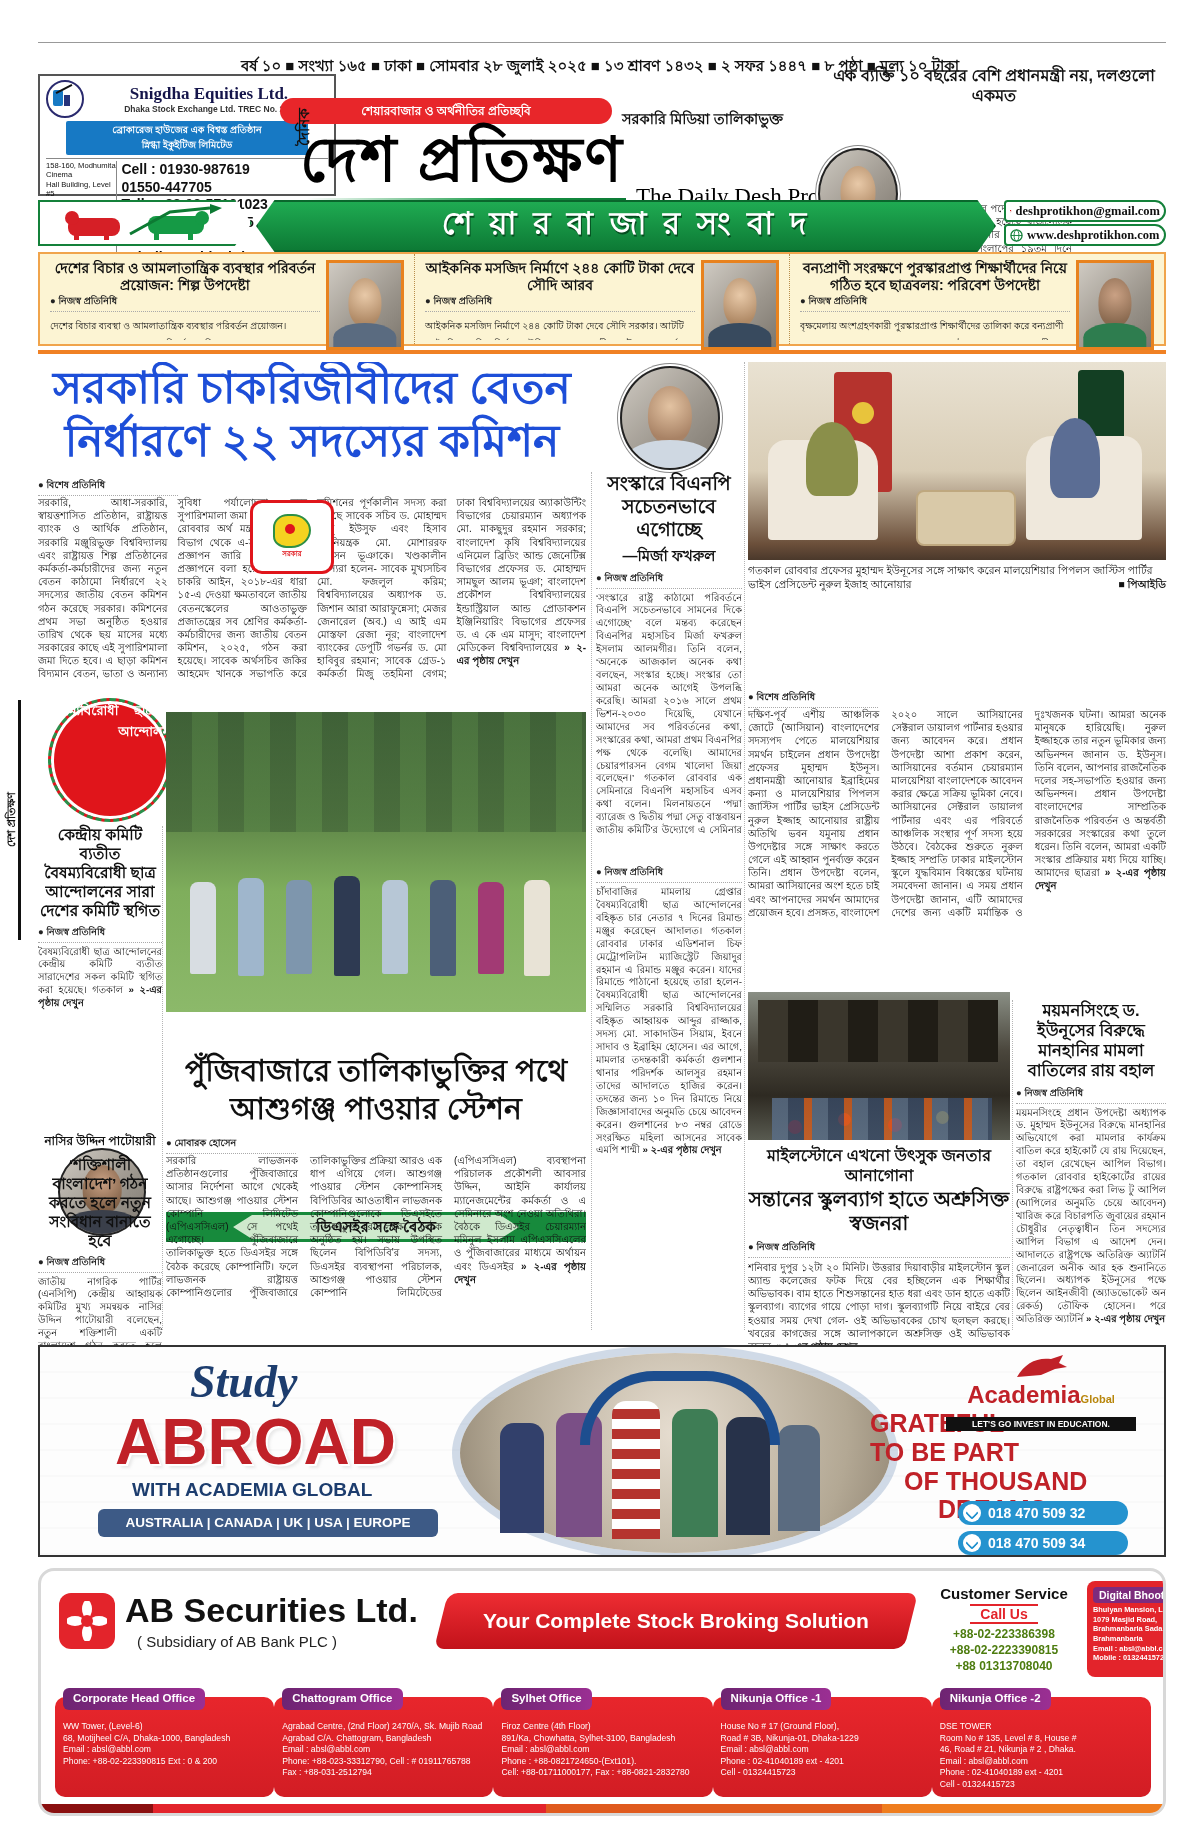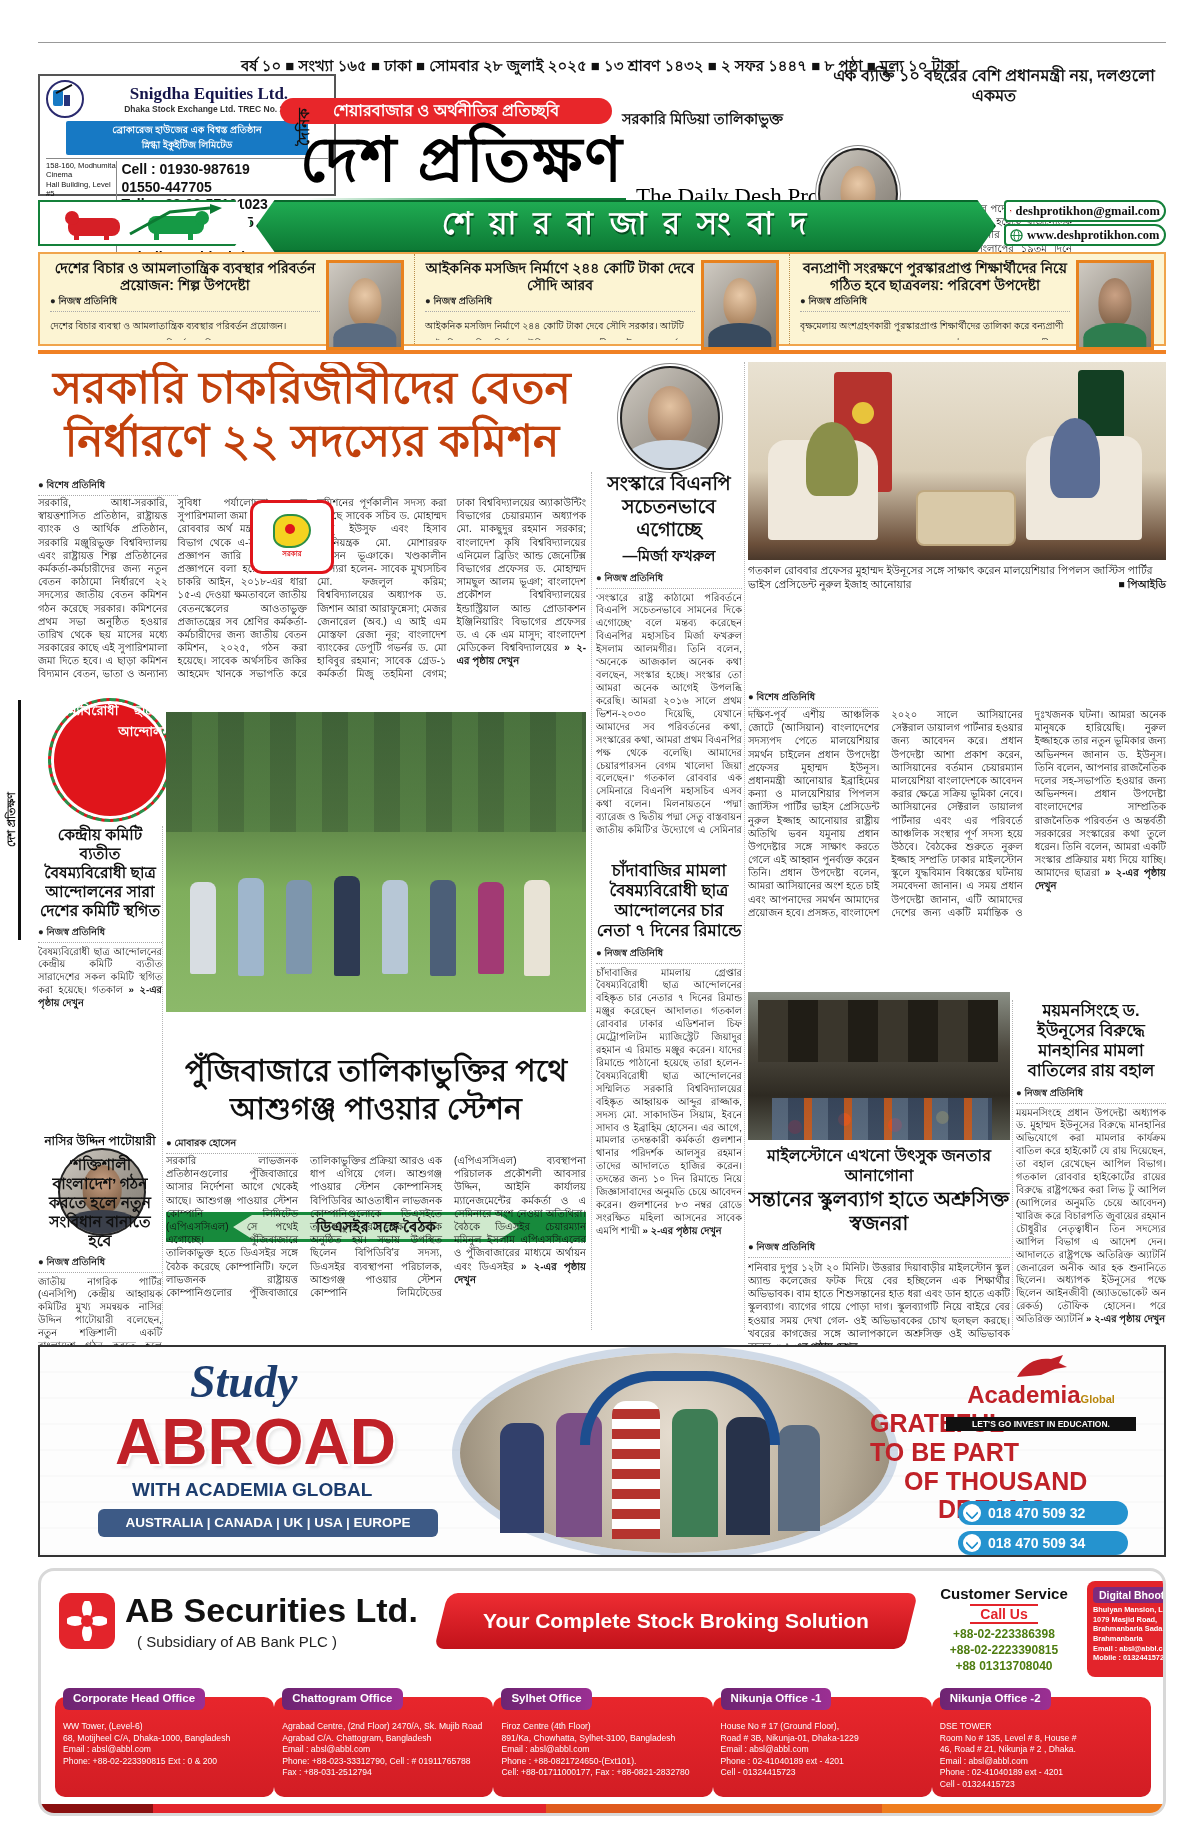--- a/index.html
+++ b/index.html
@@ -2,21 +2,21 @@
 <html><head>
 <meta charset="utf-8">
 <style>
   html,body{margin:0;padding:0;background:#e9e9e9;}
   .page{position:relative;width:1200px;height:1843px;background:#ffffff;margin:0 auto;
         font-family:"Liberation Sans","DejaVu Sans",sans-serif;color:#111;overflow:hidden;}
   .abs{position:absolute;}
   .c{text-align:center;}
   .j{text-align:justify;}
   .bold{font-weight:bold;}
-  .red{color:#c2410c;}
+  .red{color:#1d4ed8;}
   .body-txt{font-size:10.5px;line-height:1.32;overflow:hidden;}
   .byline{font-size:9.5px;font-weight:bold;color:#222;padding-bottom:2px;border-bottom:1px dotted #aaa;margin-bottom:3px;}
   .more{font-weight:bold;}
   .headline{color:#101010;font-weight:bold;line-height:1.22;}
   .vline{border-left:1px dotted #b5b5b5;}
   .photo{background:linear-gradient(135deg,#cfcac2,#9b958c 60%,#7d776e);overflow:hidden;position:relative;}
   .oval{border-radius:50%;border:2px solid #222;box-shadow:0 0 0 2px #fff,0 0 0 3px #888;}
   .face{position:absolute;left:50%;top:18%;width:46%;height:58%;transform:translateX(-50%);
         border-radius:50% 50% 45% 45%;background:radial-gradient(circle at 50% 35%,#e8c9a8,#b08a66 75%);}
   .shoulders{position:absolute;left:50%;bottom:-6%;width:88%;height:34%;transform:translateX(-50%);
@@ -75,21 +75,21 @@
 Motijheel, Dhaka-1000
 Bangladesh.</div>
       <div class="pre bold" style="flex:1.15;font-size:14px;line-height:1.25;border-left:1px solid #888;padding-left:4px;">Cell : 01930-987619
 01550-447705
 Tell : +88-02-57161023
 57161024, 57161025
 E-mail : snigdhaequitiesltd@gmail.com</div>
     </div>
   </div>
 
-  <div class="abs c" style="left:280px;top:98px;width:332px;height:26px;background:#e8262a;border-radius:13px;color:#fff;font-weight:bold;font-size:16px;line-height:26px;">শেয়ারবাজার ও অর্থনীতির প্রতিচ্ছবি</div>
+  <div class="abs c" style="left:280px;top:98px;width:332px;height:26px;background:#e8262a;border-radius:13px;color:#fff;font-weight:bold;font-size:12px;line-height:26px;">শেয়ারবাজার ও অর্থনীতির প্রতিচ্ছবি</div>
   <div class="abs bold" style="left:622px;top:108px;font-size:14.5px;">সরকারি মিডিয়া তালিকাভুক্ত</div>
   <div class="abs" style="left:292px;top:146px;font-size:15px;font-weight:bold;transform:rotate(-90deg);transform-origin:left top;">দৈনিক</div>
   <div class="abs" style="left:300px;top:112px;width:490px;font-size:62px;font-weight:900;color:#000;letter-spacing:2px;white-space:nowrap;overflow:hidden;">দেশ প্রতিক্ষণ</div>
   <div class="abs" style="left:306px;top:198px;width:320px;height:7px;background:linear-gradient(90deg,rgba(23,154,70,0),#179a46 60%,#0c7a35);"></div>
   <div class="abs" style="left:636px;top:184px;font-family:'Liberation Serif',serif;font-size:23px;color:#000;">The Daily Desh Protikhon</div>
 
   <div class="abs" style="left:822px;top:66px;width:344px;height:130px;">
     <div class="c bold" style="font-size:16px;line-height:1.25;">এক ব্যক্তি ১০ বছরের বেশি প্রধানমন্ত্রী নয়, দলগুলো একমত</div>
     <div class="photo oval abs" style="right:4px;top:42px;width:76px;height:88px;">
         <span class="face"></span>
@@ -269,21 +269,20 @@
   <div class="abs c headline" style="left:166px;top:1052px;width:420px;font-size:30px;line-height:1.25;">
     <div>পুঁজিবাজারে তালিকাভুক্তির পথে</div>
     <div>আশুগঞ্জ পাওয়ার স্টেশন</div>
   </div>
   <div class="abs byline" style="left:166px;top:1136px;width:130px;">● মোবারক হোসেন</div>
   <div class="abs body-txt j" style="left:166px;top:1154px;width:420px;height:178px;column-count:3;column-gap:12px;font-size:10px;">
     <span>সরকারি লাভজনক প্রতিষ্ঠানগুলোর পুঁজিবাজারে আসার নির্দেশনা আগে থেকেই আছে। আশুগঞ্জ পাওয়ার স্টেশন কোম্পানি লিমিটেড (এপিএসসিএল) সে পথেই এগোচ্ছে। পুঁজিবাজারে তালিকাভুক্ত হতে ডিএসইর সঙ্গে বৈঠক করেছে কোম্পানিটি। ফলে লাভজনক রাষ্ট্রায়ত্ত কোম্পানিগুলোর পুঁজিবাজারে তালিকাভুক্তির প্রক্রিয়া আরও এক ধাপ এগিয়ে গেল। আশুগঞ্জ পাওয়ার স্টেশন কোম্পানিসহ বিপিডিবির আওতাধীন লাভজনক কোম্পানিগুলোকে ডিএসইতে তালিকাভুক্ত করার লক্ষ্যে এ বৈঠক অনুষ্ঠিত হয়। সভায় উপস্থিত ছিলেন বিপিডিবি'র সদস্য, ডিএসইর ব্যবস্থাপনা পরিচালক, আশুগঞ্জ পাওয়ার স্টেশন কোম্পানি লিমিটেডের (এপিএসসিএল) ব্যবস্থাপনা পরিচালক প্রকৌশলী আবসার উদ্দিন, আইনি কার্যালয় ম্যানেজমেন্টের কর্মকর্তা ও এ সেমিনারে অংশ নেওয়া অতিথিরা। বৈঠকে ডিএসইর চেয়ারম্যান মমিনুল ইসলাম এপিএসসিএলের ও পুঁজিবাজারের মাধ্যমে অর্থায়ন এবং ডিএসইর</span> <span class="more">» ২-এর পৃষ্ঠায় দেখুন</span>
   </div>
 
   <div class="abs" style="left:596px;top:860px;width:146px;">
-    <div class="headline c" style="font-size:16.5px;">চাঁদাবাজির মামলা বৈষম্যবিরোধী ছাত্র আন্দোলনের চার নেতা ৭ দিনের রিমান্ডে</div>
     <div class="byline" style="margin-top:5px;">● নিজস্ব প্রতিনিধি</div>
     <div class="body-txt j" style="font-size:9.8px;height:330px;">
       <span>চাঁদাবাজির মামলায় গ্রেপ্তার বৈষম্যবিরোধী ছাত্র আন্দোলনের বহিষ্কৃত চার নেতার ৭ দিনের রিমান্ড মঞ্জুর করেছেন আদালত। গতকাল রোববার ঢাকার এডিশনাল চিফ মেট্রোপলিটন ম্যাজিস্ট্রেট জিয়াদুর রহমান এ রিমান্ড মঞ্জুর করেন। যাদের রিমান্ডে পাঠানো হয়েছে তারা হলেন- বৈষম্যবিরোধী ছাত্র আন্দোলনের সম্মিলিত সরকারি বিশ্ববিদ্যালয়ের বহিষ্কৃত আহ্বায়ক আব্দুর রাজ্জাক, সদস্য মো. সাকাদাউন সিয়াম, ইবনে সাদাব ও ইব্রাহিম হোসেন। এর আগে, মামলার তদন্তকারী কর্মকর্তা গুলশান থানার পরিদর্শক আলসুর রহমান তাদের আদালতে হাজির করেন। তদন্তের জন্য ১০ দিন রিমান্ডে নিয়ে জিজ্ঞাসাবাদের অনুমতি চেয়ে আবেদন করেন। গুলশানের ৮৩ নম্বর রোডে সংরক্ষিত মহিলা আসনের সাবেক এমপি শাম্মী</span> <span class="more">» ২-এর পৃষ্ঠায় দেখুন</span>
     </div>
   </div>
 
   <div class="abs" style="left:748px;top:992px;width:262px;height:148px;background:linear-gradient(180deg,#8a8f85 0%,#4a463c 40%,#2e2a22 70%,#585a50 100%);overflow:hidden;">
     <span style="position:absolute;left:10px;top:8px;width:240px;height:62px;background:repeating-linear-gradient(90deg,#3a362c 0 30px,#201d16 30px 60px);"></span>
     <span style="position:absolute;left:40px;bottom:6px;width:14px;height:14px;background:#d81f1f;border-radius:50%;"></span>
     <span style="position:absolute;left:90px;bottom:14px;width:13px;height:13px;background:#e03a1e;border-radius:50%;"></span>

